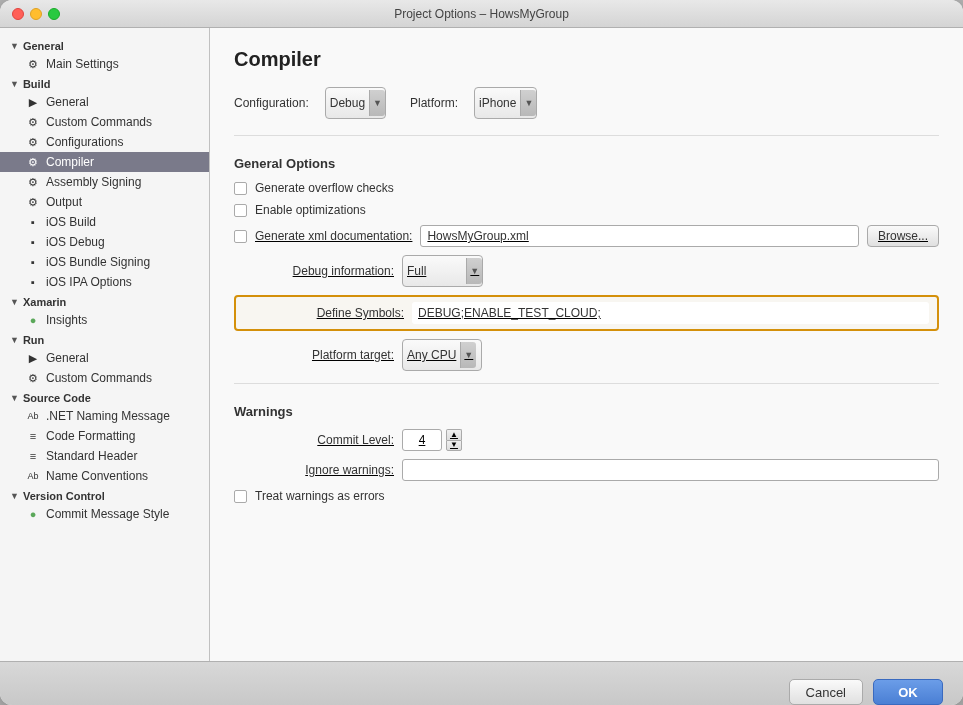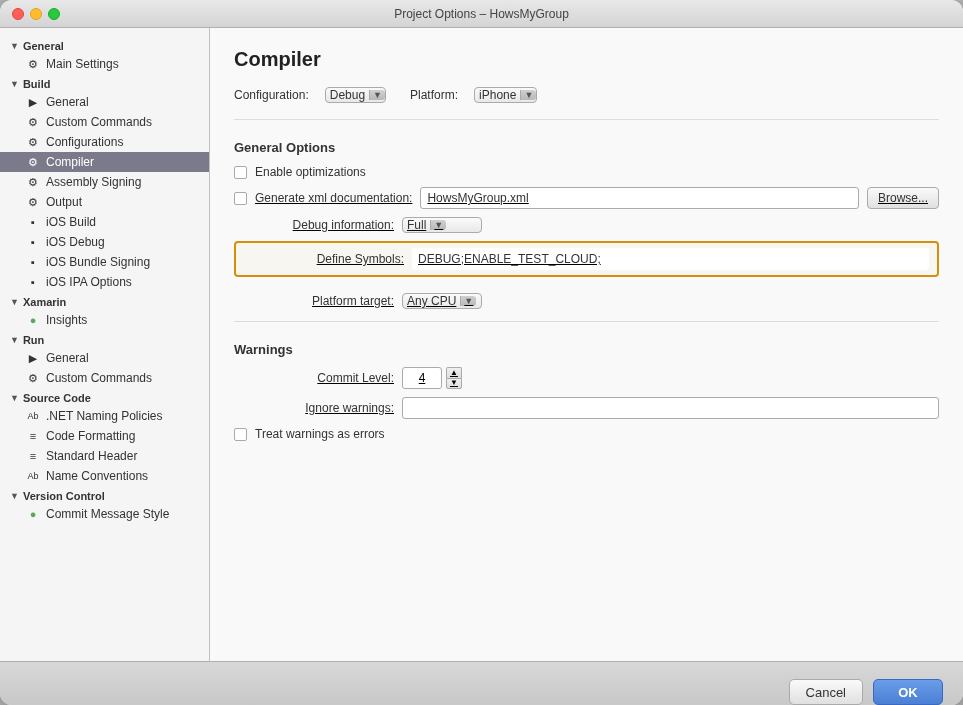--- a/index.html
+++ b/index.html
@@ -123,21 +123,21 @@
       font-size: 12px;
       color: #333;
     }
     .dropdown {
       display: flex;
       align-items: center;
       border: 1px solid #aaa;
       border-radius: 4px;
       background: linear-gradient(to bottom, #fafafa, #e8e8e8);
       padding: 2px 4px;
-      height: 16px;
+      height: 32px;
       cursor: pointer;
       font-size: 12px;
       color: #333;
     }
     .dropdown-arrow {
       margin-left: 4px;
       font-size: 9px;
       color: #555;
       background: linear-gradient(to bottom, #d0d0d0, #b8b8b8);
       border-left: 1px solid #aaa;
@@ -365,21 +365,21 @@
         <span class="item-icon">⚙</span>
         <span class="sidebar-item-label">Custom Commands</span>
       </div>
 
       <div class="sidebar-section-header">
         <span class="arrow">▼</span>
         <span>Source Code</span>
       </div>
       <div class="sidebar-item">
         <span class="item-icon" style="font-size:9px;">Ab</span>
-        <span class="sidebar-item-label">.NET Naming Policies</span>
+        <span class="sidebar-item-label">.NET Naming Message</span>
       </div>
       <div class="sidebar-item">
         <span class="item-icon">≡</span>
         <span class="sidebar-item-label">Code Formatting</span>
       </div>
       <div class="sidebar-item">
         <span class="item-icon">≡</span>
         <span class="sidebar-item-label">Standard Header</span>
       </div>
       <div class="sidebar-item">
@@ -411,42 +411,46 @@
         <div class="dropdown">
           <span>iPhone</span>
           <span class="dropdown-arrow">▼</span>
         </div>
       </div>
 
       <div class="divider"></div>
 
       <div class="section-header">General Options</div>
 
+      <div class="option-row">
+        <div class="checkbox"></div>
+        <span class="option-label">Generate overflow checks</span>
+      </div>
 
       <div class="option-row">
         <div class="checkbox"></div>
         <span class="option-label">Enable optimizations</span>
       </div>
 
       <div class="option-row with-label">
         <div class="checkbox"></div>
         <span class="option-label">Generate xml documentation:</span>
         <input class="text-input" type="text" value="HowsMyGroup.xml" style="">
         <button class="browse-btn">Browse...</button>
       </div>
 
       <div class="option-row with-label" style="margin-bottom:8px;">
         <span class="right-label">Debug information:</span>
-        <div class="dropdown" style="min-width:80px;">
+        <div class="dropdown" style="min-width:80px;gap:36px;">
           <span>Full</span>
           <span class="dropdown-arrow">▼</span>
         </div>
       </div>
 
-      <div class="option-row with-label" style="border:2px solid #d4900a; border-radius:4px; padding:5px 8px; background:rgba(212,144,10,0.03); margin-bottom:16px;">
+      <div class="option-row with-label" style="border:2px solid #d4900a; border-radius:4px; padding:5px 8px; background:rgba(212,144,10,0.03); margin-bottom:8px;">
         <span class="right-label">Define Symbols:</span>
         <input class="text-input" type="text" style="border: none; outline: none; flex: 1 1 0%;" value="DEBUG;ENABLE_TEST_CLOUD;">
       </div>
 
       <div class="option-row with-label" style="margin-bottom:12px;">
         <span class="right-label">Platform target:</span>
         <div class="dropdown" style="min-width:80px;">
           <span>Any CPU</span>
           <span class="dropdown-arrow">▼</span>
         </div>

